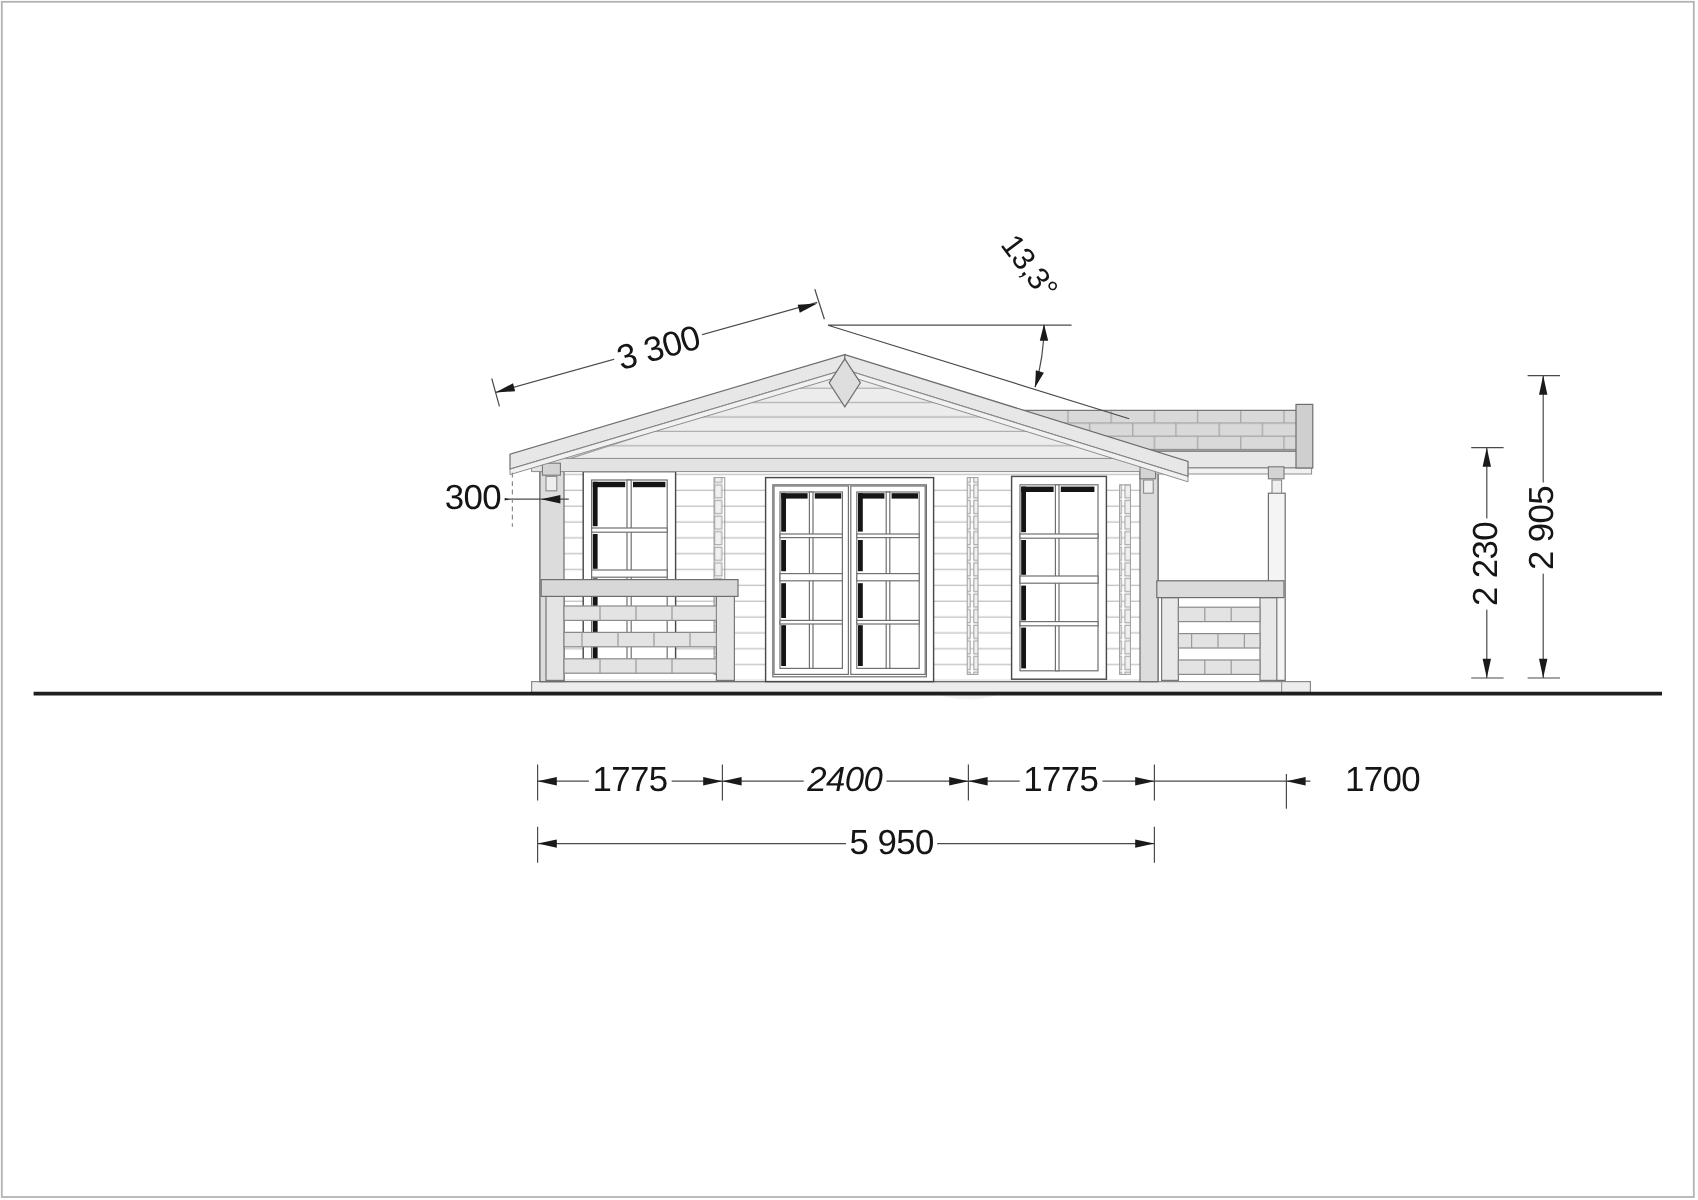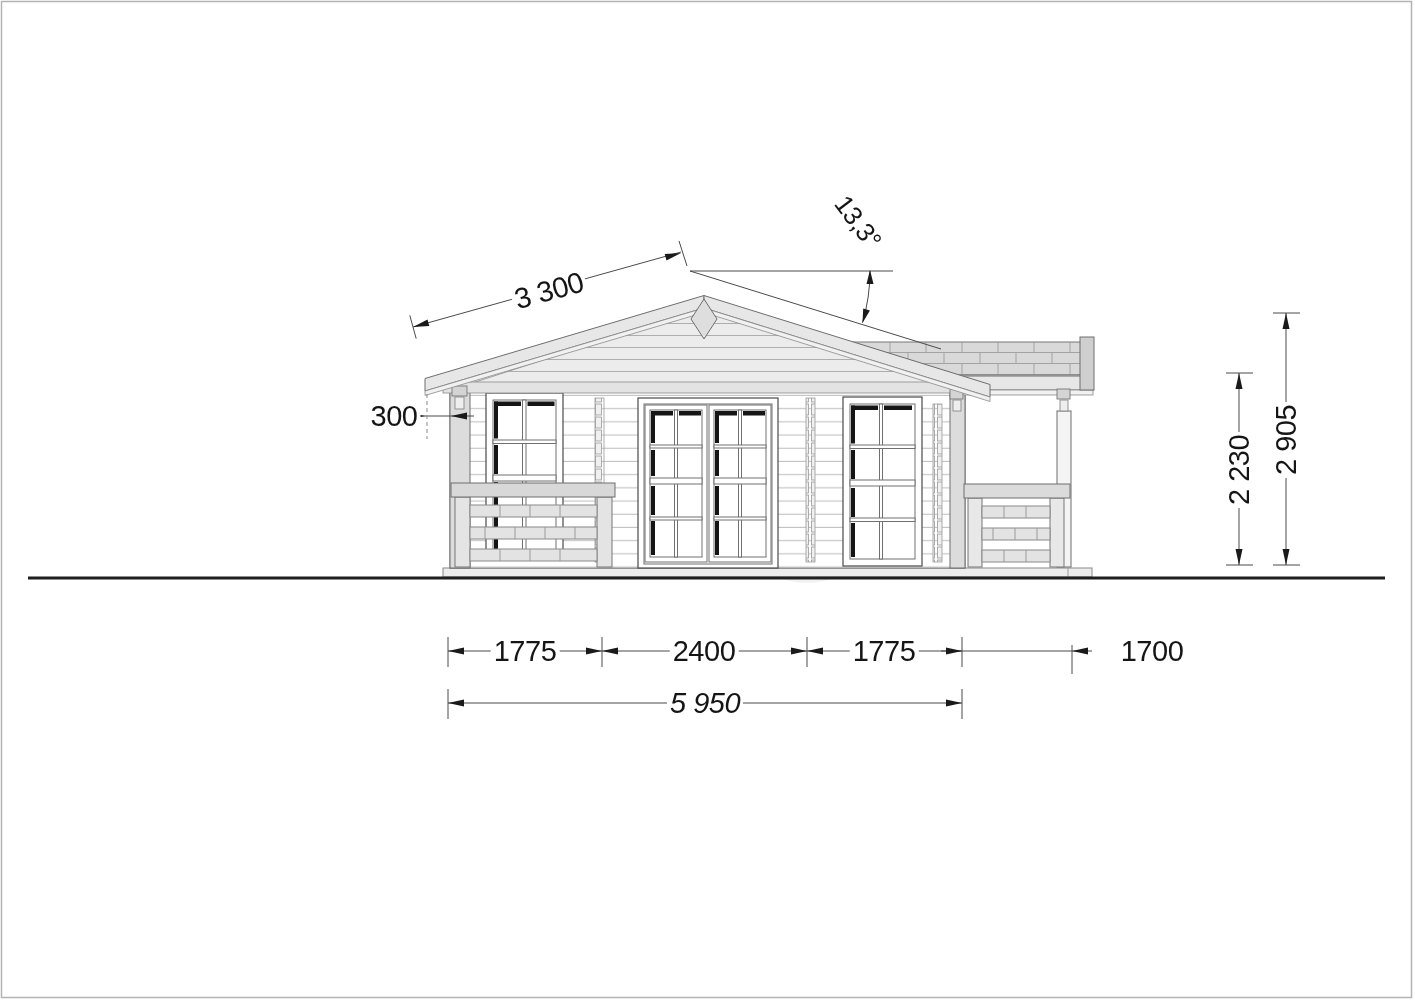--- a/index.html
+++ b/index.html
@@ -246,18 +246,18 @@
     <polygon points="962,703 946,699.5 946,706.5"></polygon>
   </g>
 </svg>
 
 <div class="dim slope" style="left:549px;top:291px;">3 300</div>
 <div class="dim angle" style="left:858px;top:222px;background:transparent;">13,3°</div>
 <div class="dim" style="left:362px;top:416px;margin-left:32px;">300</div>
 <div class="dim rot90" style="left:1239px;top:470px;">2 230</div>
 <div class="dim rot90" style="left:1286px;top:440px;">2 905</div>
 <div class="dim" style="left:525px;top:651px;">1775</div>
-<div class="dim" style="left:704px;top:651px;">2400</div>
+<div class="dim" style="left:704px;top:651px;font-style:italic;">2400</div>
 <div class="dim" style="left:884px;top:651px;">1775</div>
 <div class="dim" style="left:1152px;top:651px;">1700</div>
-<div class="dim" style="left:705px;top:703px;font-style:italic;">5 950</div>
+<div class="dim" style="left:743px;top:703px;">5 950</div>
 
 </div>
 
 </body></html>

